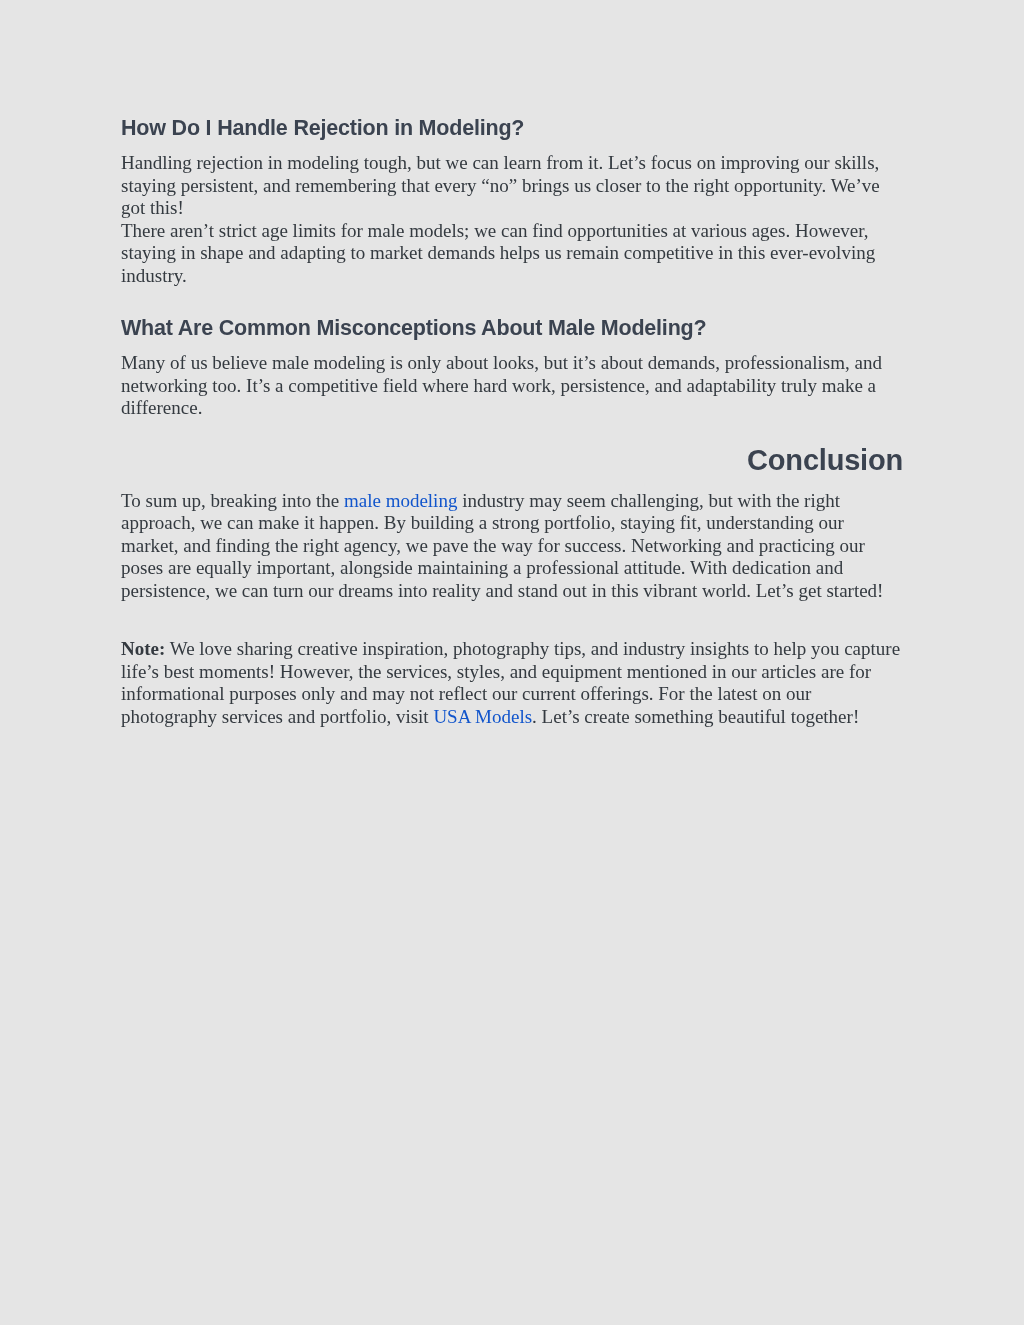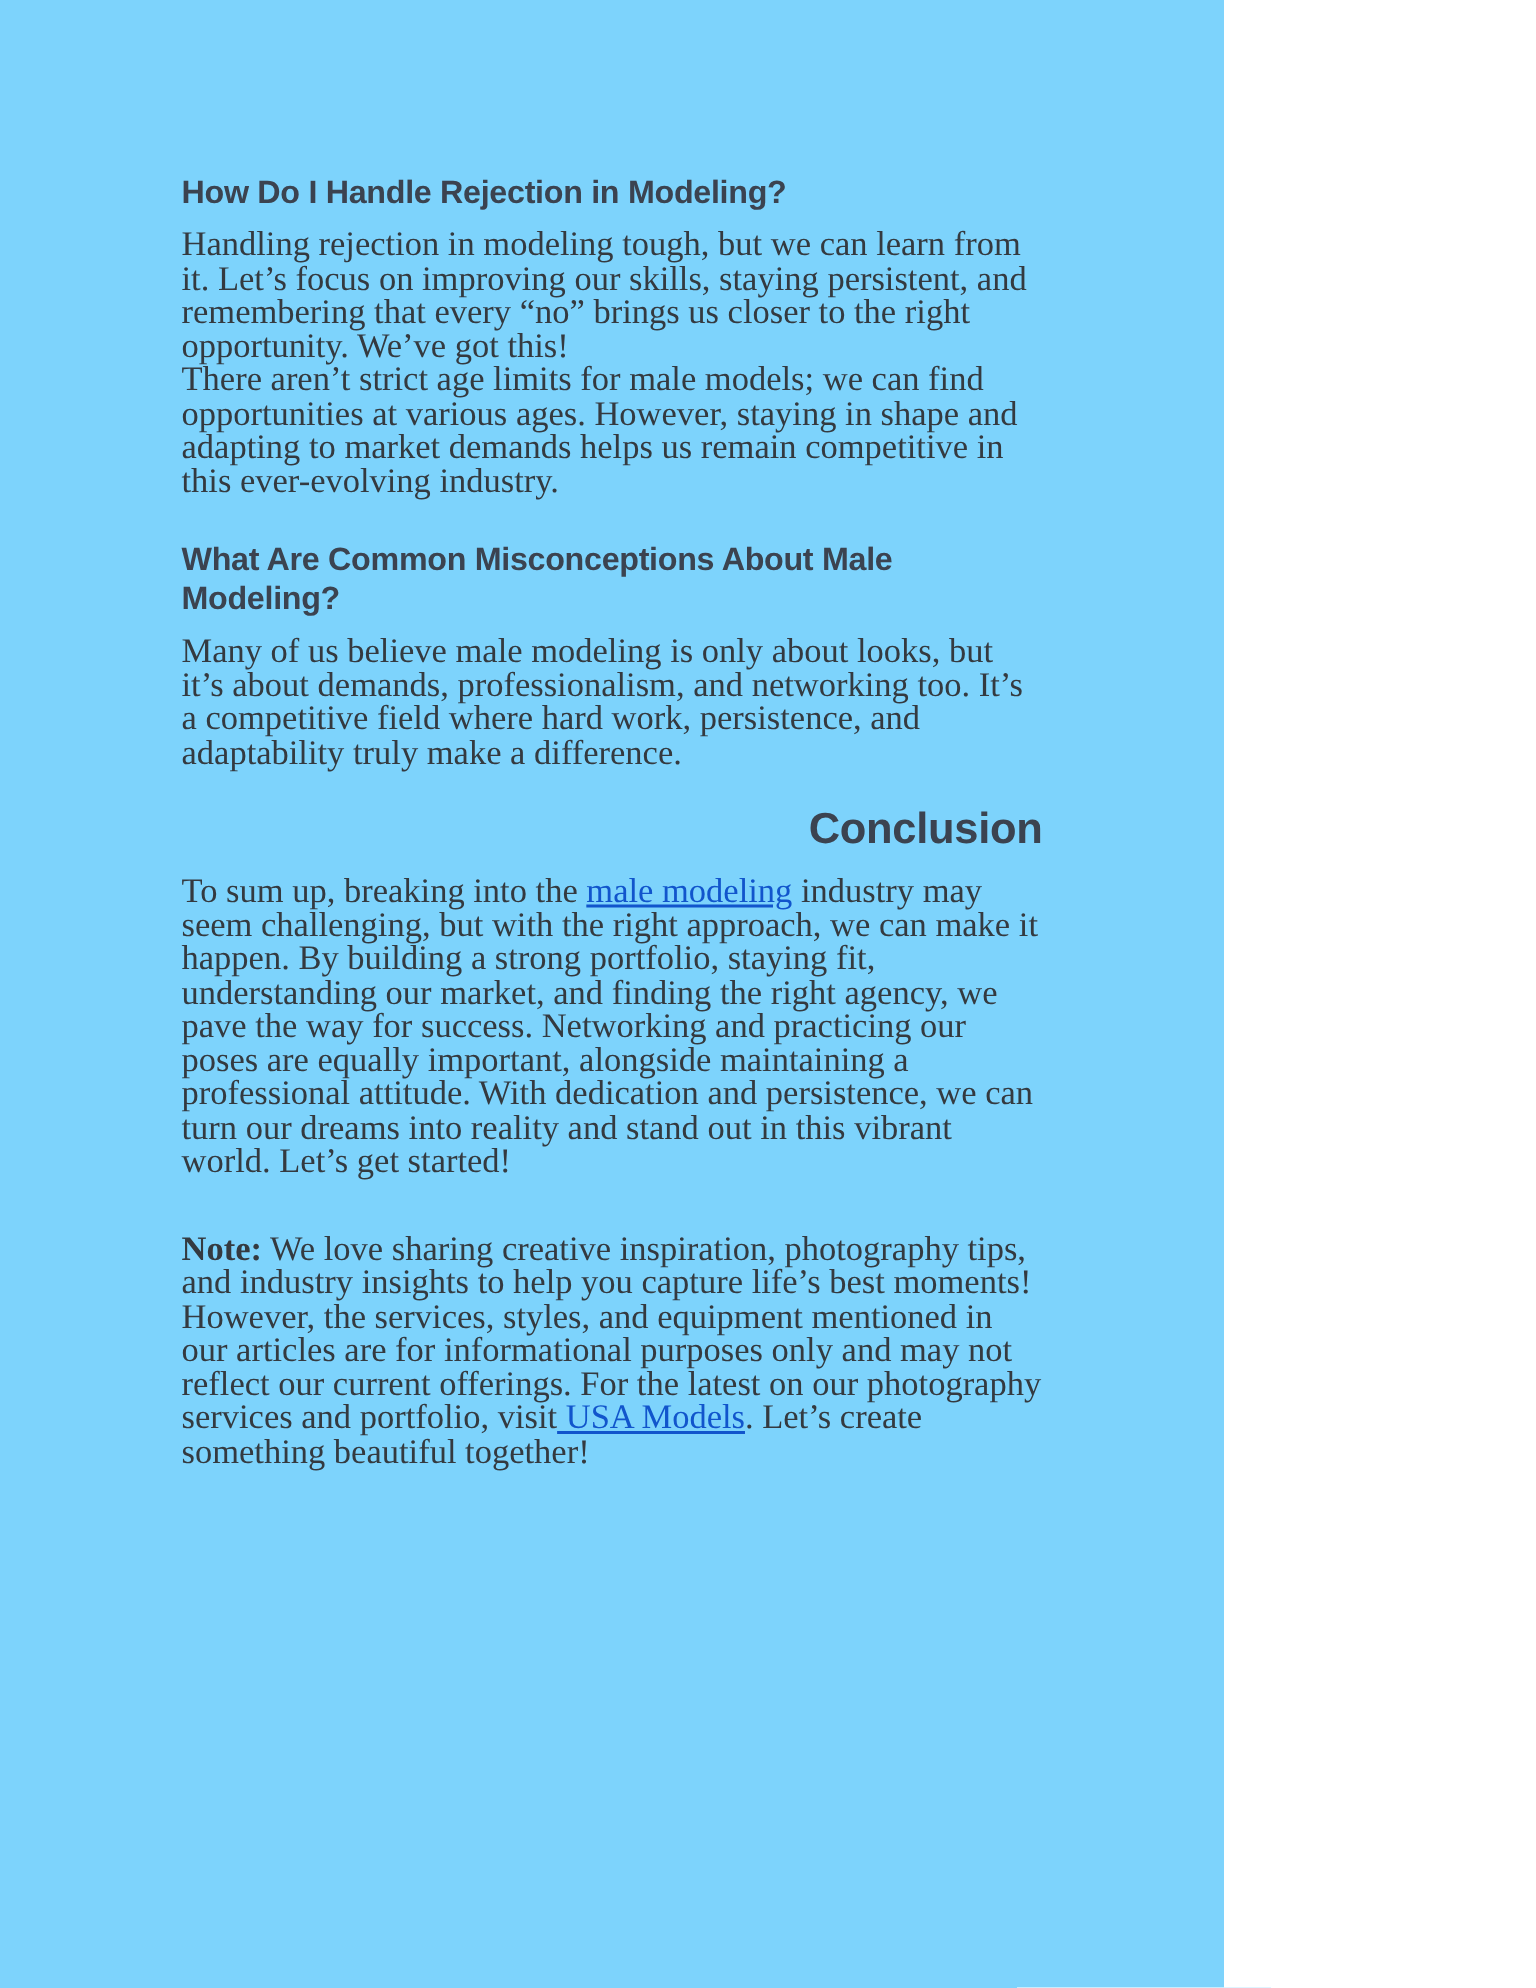--- a/index.html
+++ b/index.html
@@ -1,25 +1,25 @@
 <!DOCTYPE html>
 <html><head>
 <meta charset="utf-8">
 <style>
   html, body {
     margin: 0;
     padding: 0;
     background: #ffffff;
   }
   .page {
-    width: 816px;
+    width: 1024px;
     height: 1325px;
     box-sizing: border-box;
     padding: 115px 121px 0 121px;
-    background: #7dd3fc;
+    background: #e5e5e5;
     overflow: hidden;
   }
   .section-heading {
     font-family: "Liberation Sans", sans-serif;
     font-weight: 700;
     font-size: 21.5px;
     line-height: 26px;
     letter-spacing: -0.2px;
     color: #3b4350;
     margin: 28px 0 11px 0;
@@ -32,34 +32,33 @@
     font-weight: 700;
     font-size: 29px;
     line-height: 35px;
     letter-spacing: -0.2px;
     color: #3b4350;
     margin: 23px 0 12px 0;
     text-align: right;
   }
   .body-para {
     font-family: "Liberation Serif", serif;
-    font-size: 23px;
+    font-size: 19px;
     line-height: 22.5px;
     color: #343a40;
     margin: 0;
   }
   .note-para {
     margin-top: 36px;
   }
   .note-label {
     font-weight: 700;
   }
   .doc-link {
     color: #1155cc;
-    text-decoration: underline;
     cursor: pointer;
   }
 </style>
 </head>
 <body>
 
 <div class="page">
 
   <h3 class="section-heading first">How Do I Handle Rejection in Modeling?</h3>
   <p class="body-para">Handling rejection in modeling tough, but we can learn from it. Let’s focus on improving our skills, staying persistent, and remembering that every “no” brings us closer to the right opportunity. We’ve got this!</p>

